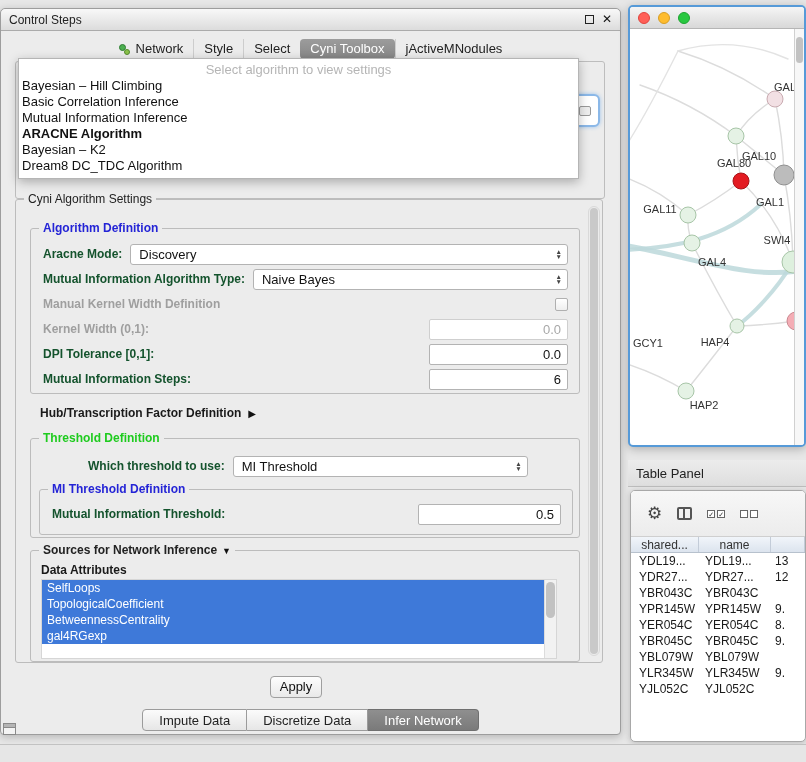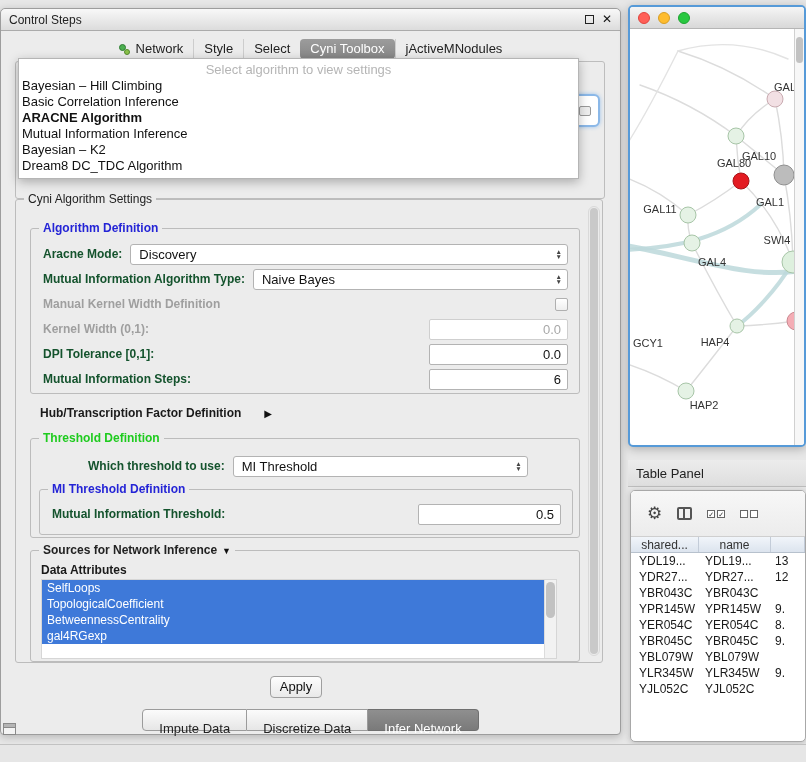--- a/index.html
+++ b/index.html
@@ -53,41 +53,41 @@
   .combo.fixed { flex:none; width:295px; }
   .stepper { position:absolute; right:5px; top:0; bottom:0; display:flex; flex-direction:column; justify-content:center; }
   .stepper i { font-style:normal; font-size:6.5px; line-height:5px; color:#444; }
   .tfield { width:139px; height:21px; border:1px solid #b3b3b3; background:#fff; font:13px "Liberation Sans","DejaVu Sans",sans-serif;
     text-align:right; padding:0 6px; border-radius:2px; color:#111; }
   .tfield.dis { color:#a8a8a8; border-color:#cfcfcf; }
   .checkbox { width:13px; height:13px; border:1px solid #b0b0b0; background:linear-gradient(#fff,#eee); border-radius:2px; }
   .indent { margin-left:45px; }
 
   #algo-def { left:14px; top:28px; width:550px; height:166px; }
-  #hub-row { position:absolute; left:24px; top:206px; font-size:12px; font-weight:bold; color:#1a1a1a; display:flex; align-items:center; gap:23px; }
+  #hub-row { position:absolute; left:24px; top:206px; font-size:12px; font-weight:bold; color:#1a1a1a; display:flex; align-items:center; gap:7px; }
   .tri-right { font-size:10px; color:#111; }
   #threshold-group { left:14px; top:238px; width:550px; height:100px; }
   #mi-thr-group { left:8px; top:50px; width:534px; height:46px; }
   #mi-thr-group .gtitle { background:#ececec; }
   #sources-group { left:14px; top:350px; width:550px; height:112px; }
   .caret-down { font-size:9px; margin-left:5px; color:#111; }
   .attr-label { position:absolute; left:10px; top:12px; font-size:12px; font-weight:bold; color:#1a1a1a; }
   #attr-list { position:absolute; left:10px; top:28px; width:516px; height:80px; background:#fff; border:1px solid #d6d6d6; overflow:hidden; }
   .attr-item { height:16px; line-height:16px; padding-left:5px; font-size:12px; color:#111; margin-right:12px; white-space:nowrap; }
   .attr-item.sel { background:#3e79d9; color:#fff; }
   .list-scroll { position:absolute; right:0; top:0; bottom:0; width:12px; background:#f2f2f2; border-left:1px solid #dcdcdc; }
   .list-thumb { position:absolute; left:1px; top:2px; width:9px; height:36px; background:#c2c2c2; border-radius:5px; }
   .settings-scroll { position:absolute; right:2px; top:6px; bottom:6px; width:12px; background:#ececec; border:1px solid #d9d9d9; border-radius:6px; }
   .settings-thumb { position:absolute; left:1px; right:1px; top:1px; bottom:1px; background:#c9c9c9; border-radius:5px; }
 
   #apply-btn { position:absolute; left:269px; top:667px; width:52px; height:22px; background:linear-gradient(#fdfdfd,#e9e9e9);
     border:1px solid #9f9f9f; border-radius:4px; font:13px "Liberation Sans","DejaVu Sans",sans-serif; color:#111; text-align:center; line-height:20px; }
 
   #bottom-tabs { position:absolute; left:0; right:0; top:700px; display:flex; justify-content:center; }
-  .seg-btn { height:22px; padding:8px 16px; line-height:21px; font-size:13px; background:linear-gradient(#fbfbfb,#e6e6e6);
+  .seg-btn { height:22px; padding:0 16px; line-height:21px; font-size:13px; background:linear-gradient(#fbfbfb,#e6e6e6);
     border:1px solid #9b9b9b; border-left-width:0; color:#222; }
   .seg-btn:first-child { border-left-width:1px; border-radius:4px 0 0 4px; }
   .seg-btn:last-child { border-radius:0 4px 4px 0; }
   .seg-btn.active { background:linear-gradient(#8f8f8f,#7a7a7a); color:#fff; border-color:#6f6f6f; }
 
   
   #network-window { position:absolute; left:628px; top:5px; width:178px; height:442px; background:#fff;
     border:2px solid #569ad8; border-radius:5px; box-shadow:0 2px 10px rgba(0,0,0,.25); overflow:hidden; }
   .nw-titlebar { height:22px; background:linear-gradient(#f5f5f5,#d8d8d8); border-bottom:1px solid #b5b5b5;
     display:flex; align-items:center; padding-left:8px; gap:8px; }
@@ -157,22 +157,22 @@
   <div class="algo-panel-box"></div>
   <div class="focus-btn">
     <span class="inner-glyph"></span>
   </div>
 
   <div id="algo-popup">
     <div class="popup-header">Select algorithm to view settings</div>
     <div id="algo-popup-items">
         <div class="popup-item">Bayesian – Hill Climbing</div>
         <div class="popup-item">Basic Correlation Inference</div>
+        <div class="popup-item">Mutual Information Inference</div>
         <div class="popup-item selected">ARACNE Algorithm</div>
-        <div class="popup-item">Mutual Information Inference</div>
         <div class="popup-item">Bayesian – K2</div>
         <div class="popup-item">Dream8 DC_TDC Algorithm</div>
       </div>
   </div>
 
   <div id="settings-group">
     <span class="gtitle plain">Cyni Algorithm Settings</span>
 
     <div id="algo-def" class="group">
       <span class="gtitle blue">Algorithm Definition</span>

